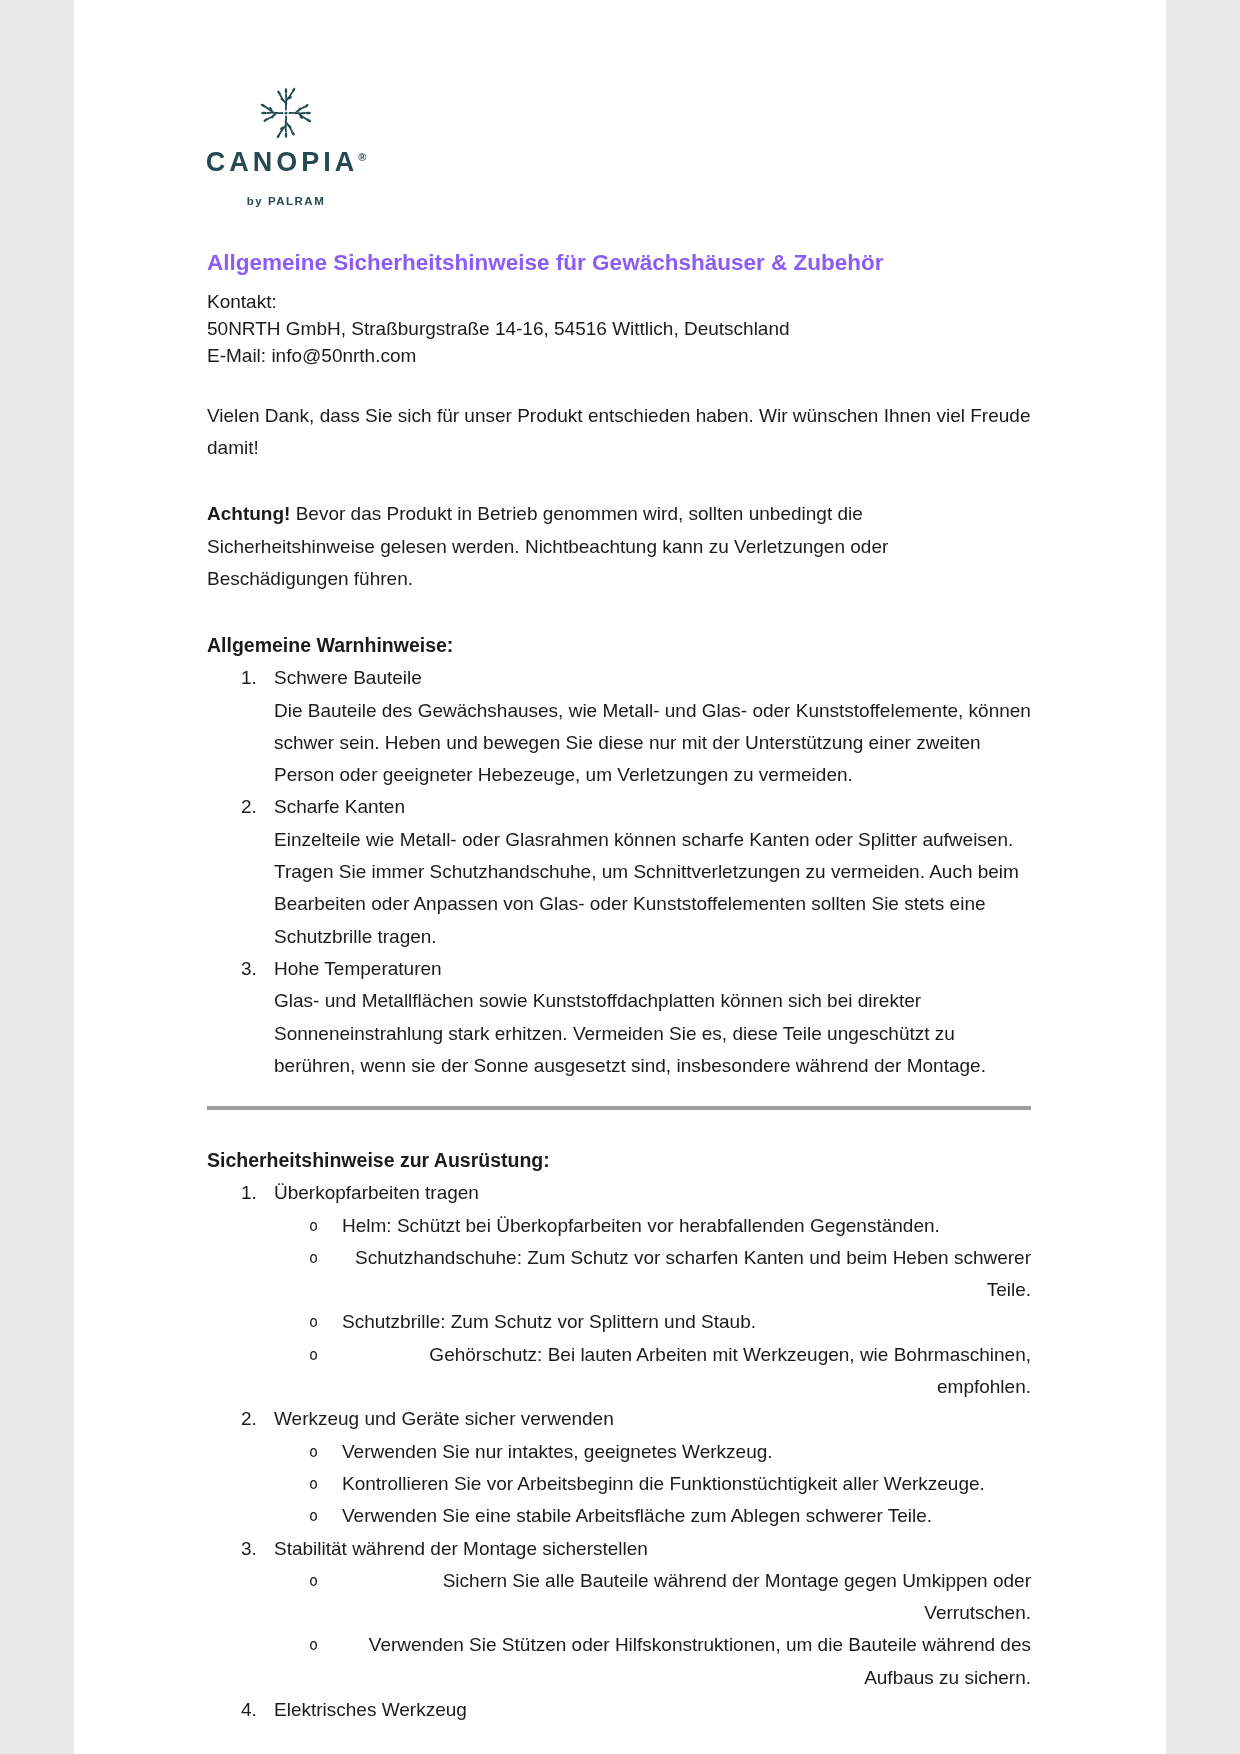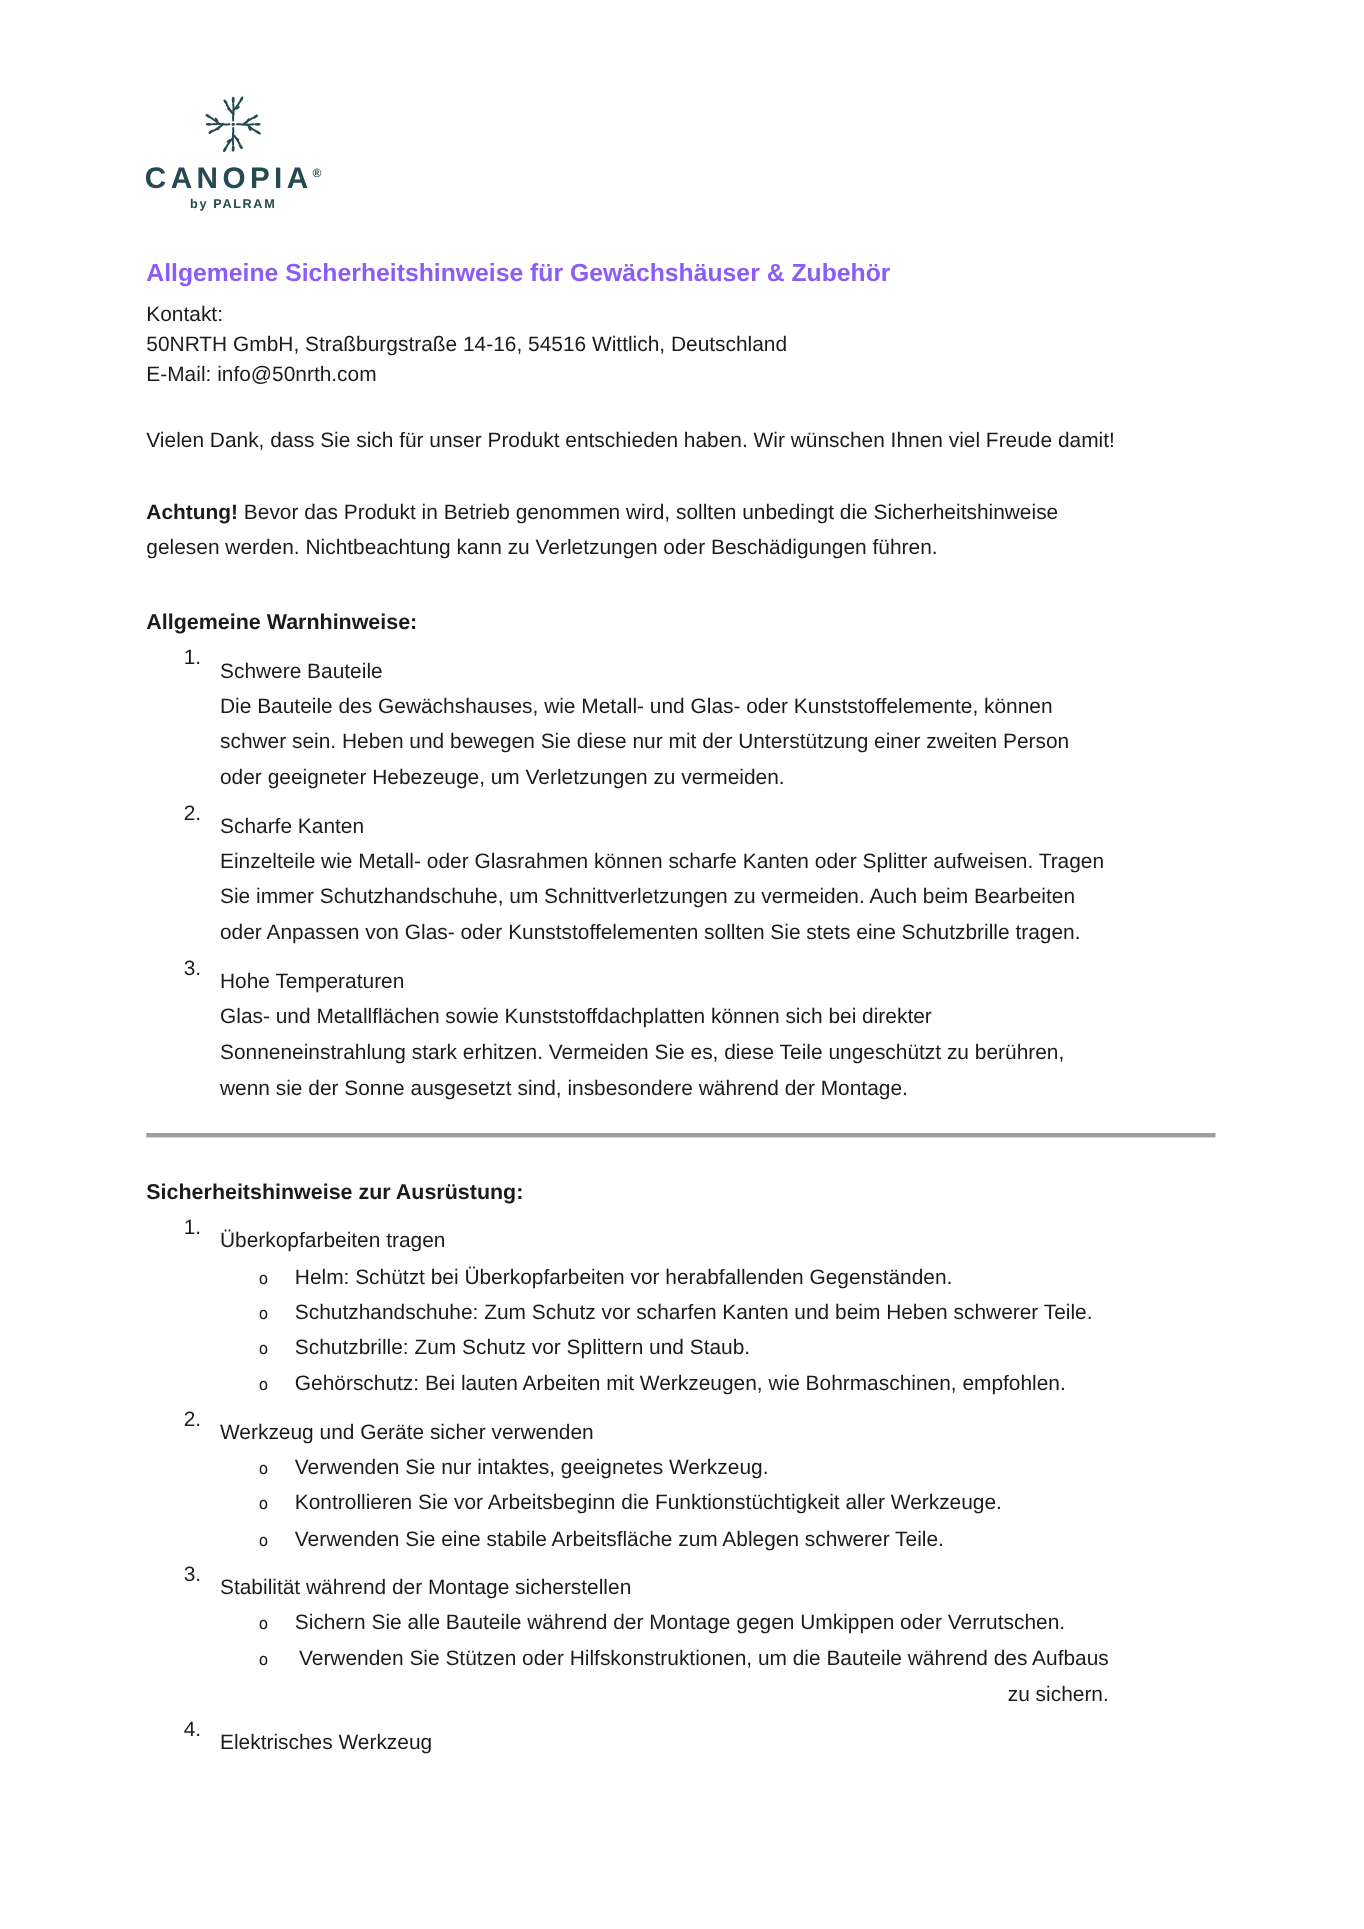--- a/index.html
+++ b/index.html
@@ -1,37 +1,37 @@
 <!DOCTYPE html>
 <html lang="de"><head>
 <meta charset="utf-8">
 <style>
   html,body{margin:0;padding:0;background:#e8e8e8;}
   .page{
     position:relative;
-    width:1240px;height:1754px;
+    width:1092px;height:1754px;
     margin:0 auto;
     background:#ffffff;
     font-family:"Liberation Sans","DejaVu Sans",sans-serif;
     color:#1b1b1b;
     box-sizing:border-box;
     padding:84px 135px 60px 133px;
     overflow:hidden;
   }
   
   .logo-block{width:158px;display:flex;flex-direction:column;align-items:center;}
   .logo-mark{width:58px;height:58px;display:block;}
   .logo-word{
     margin-top:7px;
     font-size:27px;font-weight:700;letter-spacing:4px;
     color:#254a52;line-height:1;white-space:nowrap;
   }
   .logo-reg{font-size:11px;vertical-align:super;letter-spacing:0;}
   .logo-tagline{
-    margin-top:5px;font-size:11.5px;font-weight:700;letter-spacing:1.5px;
+    margin-top:20px;font-size:11.5px;font-weight:700;letter-spacing:1.5px;
     color:#254a52;line-height:1;
   }
   
   .doc-title{
     margin:40px 0 0 0;
     font-size:22.5px;font-weight:700;line-height:1.3;color:#8b5cf6;
   }
   .contact-block{margin-top:12px;font-size:19px;line-height:1.42;}
   .contact-block div{white-space:nowrap;}
   .para{font-size:19px;line-height:1.7;margin:0;}
@@ -39,21 +39,21 @@
   .warning-para{margin-top:34px;max-width:880px;}
   .bold{font-weight:700;}
   .section-heading{
     margin:34px 0 0 0;
     font-size:19.5px;font-weight:700;line-height:1.7;
   }
   
   ol.l1{list-style:none;margin:0;padding:0 0 0 34px;}
   ol.l1>li{display:flex;align-items:flex-start;}
   .l1-num{flex:0 0 33px;font-size:19px;line-height:1.7;}
-  .l1-content{flex:1 1 auto;min-width:0;margin-top:12px;}
+  .l1-content{flex:1 1 auto;min-width:0;}
   .l1-title{font-size:19px;line-height:1.7;}
   .l1-body{font-size:19px;line-height:1.7;max-width:810px;}
   ul.l2{list-style:none;margin:0;padding:0 0 0 35px;}
   ul.l2>li{display:flex;align-items:flex-start;}
   .l2-marker{
     flex:0 0 33px;
     font-family:"DejaVu Sans Mono","Liberation Mono",monospace;
     font-size:15px;line-height:2.15;
   }
   .l2-text{font-size:19px;line-height:1.7;max-width:740px;text-align:right;}

